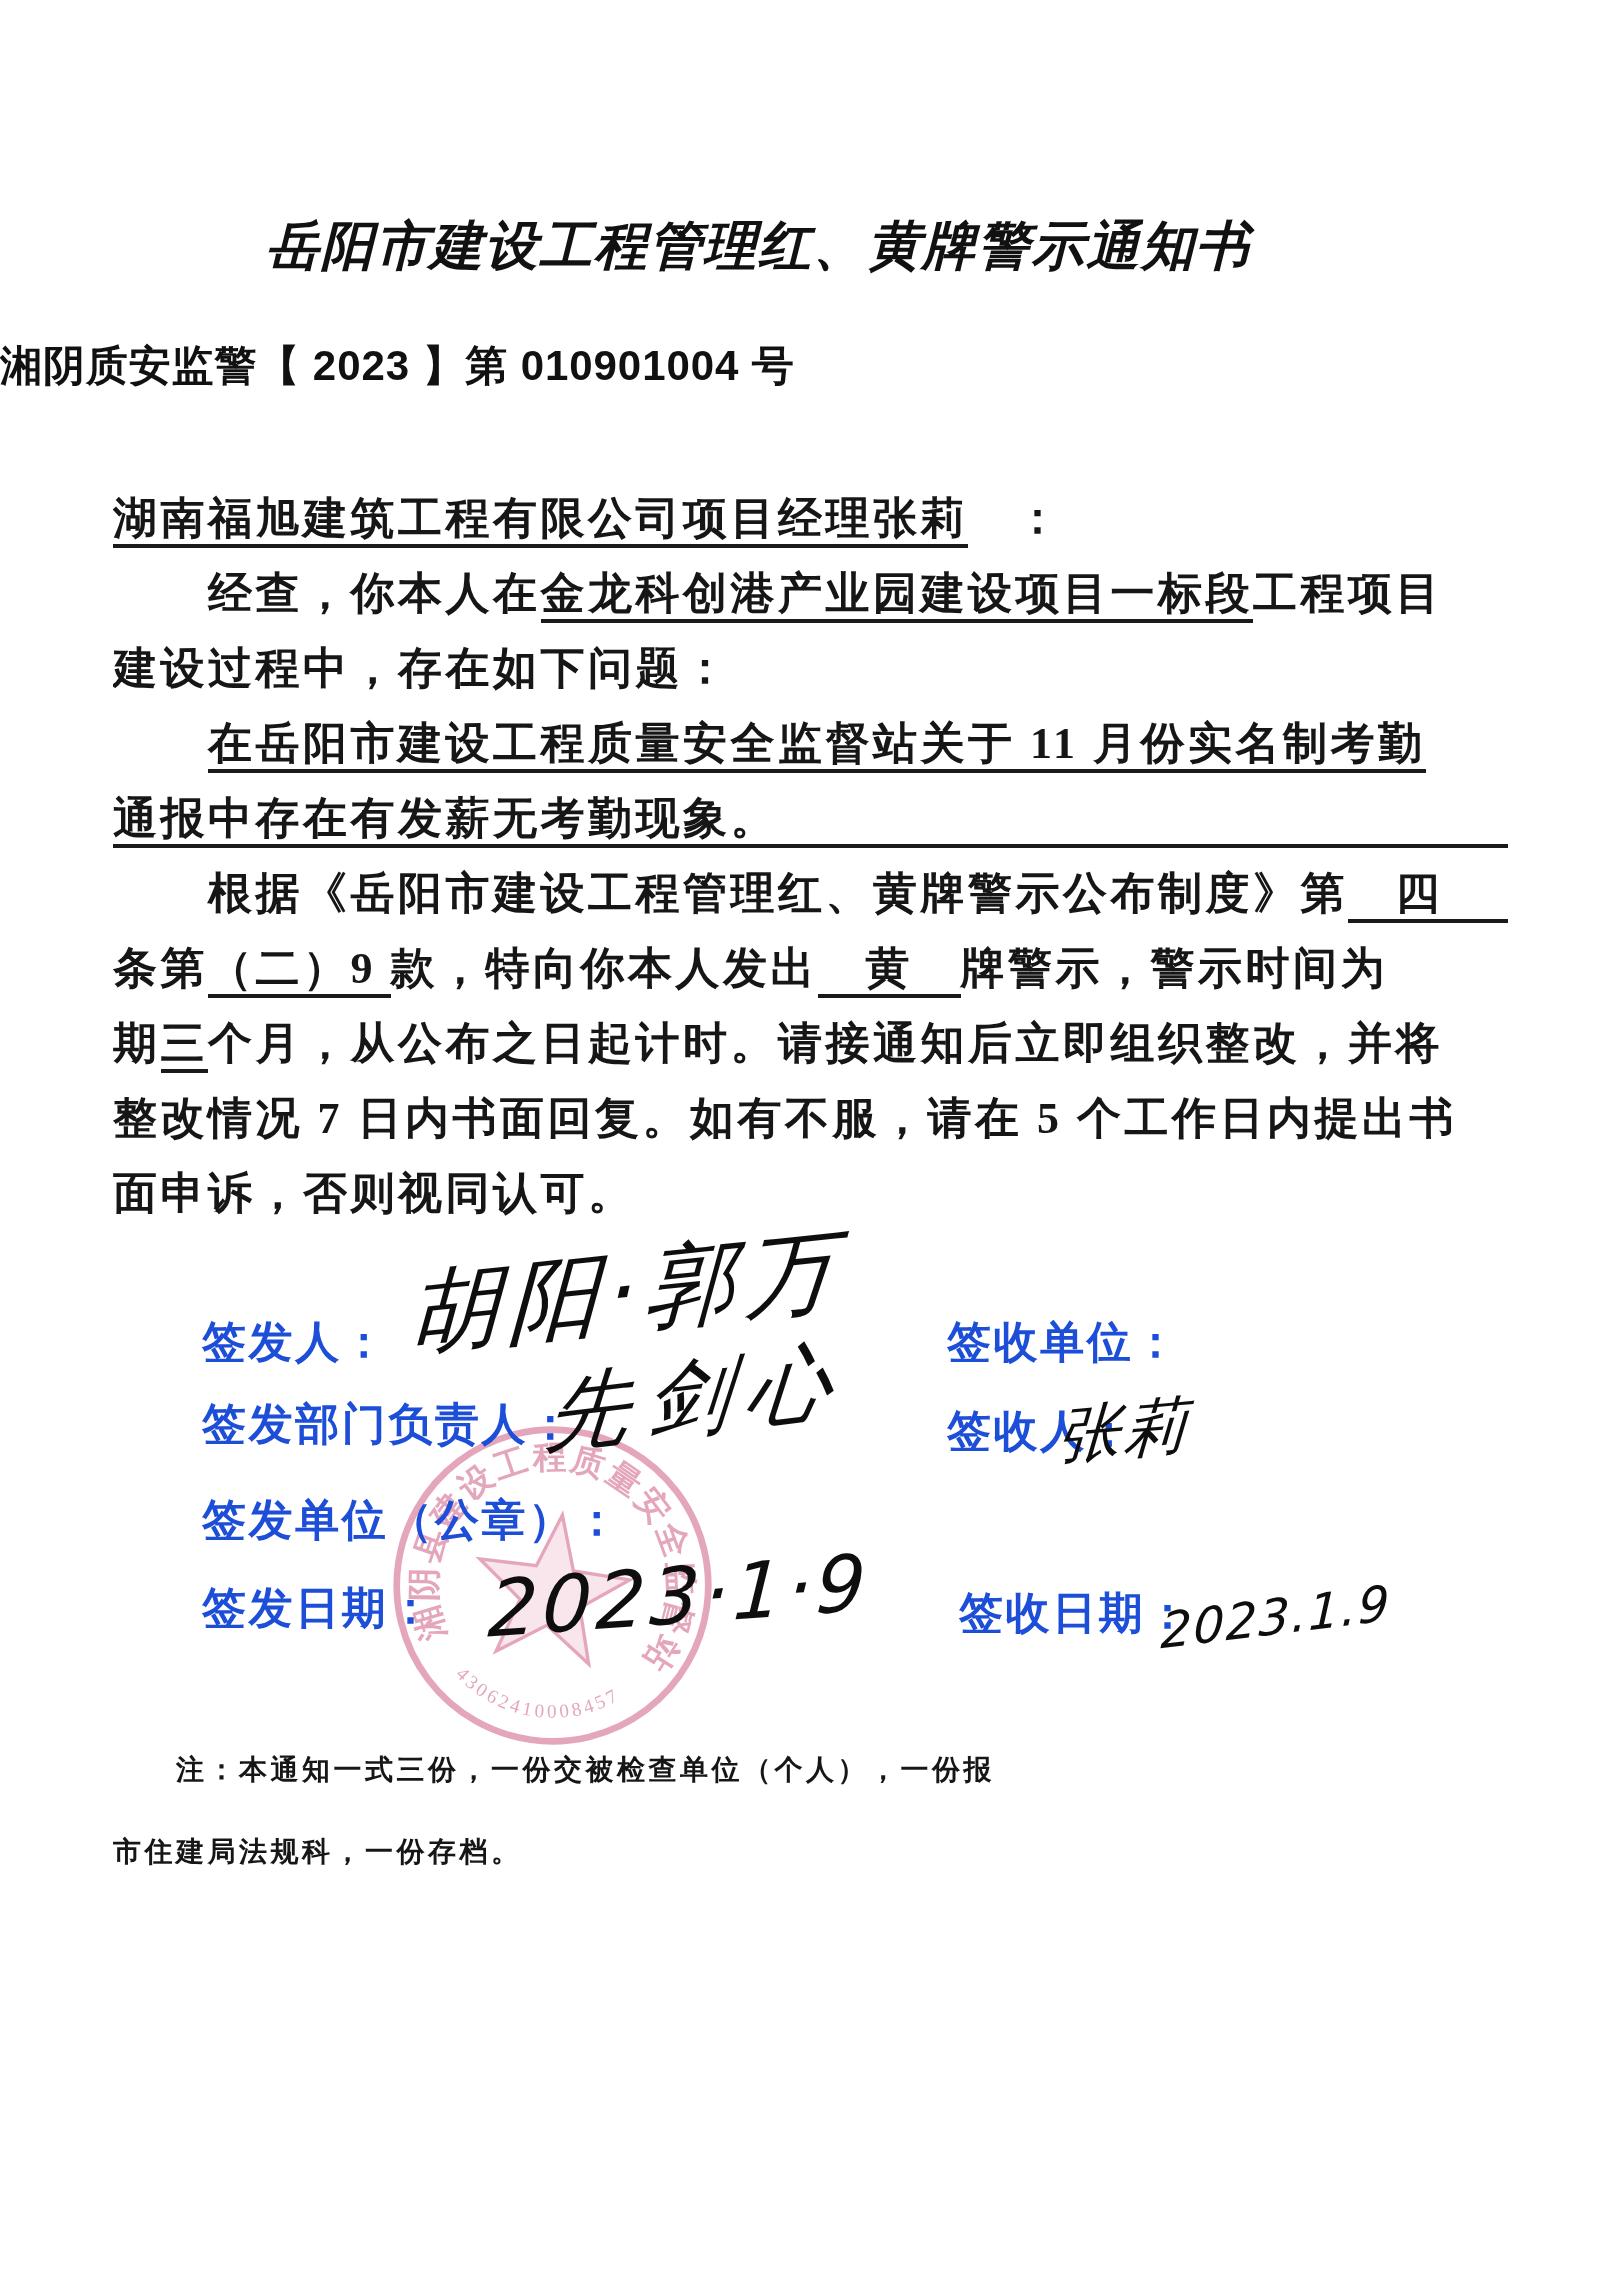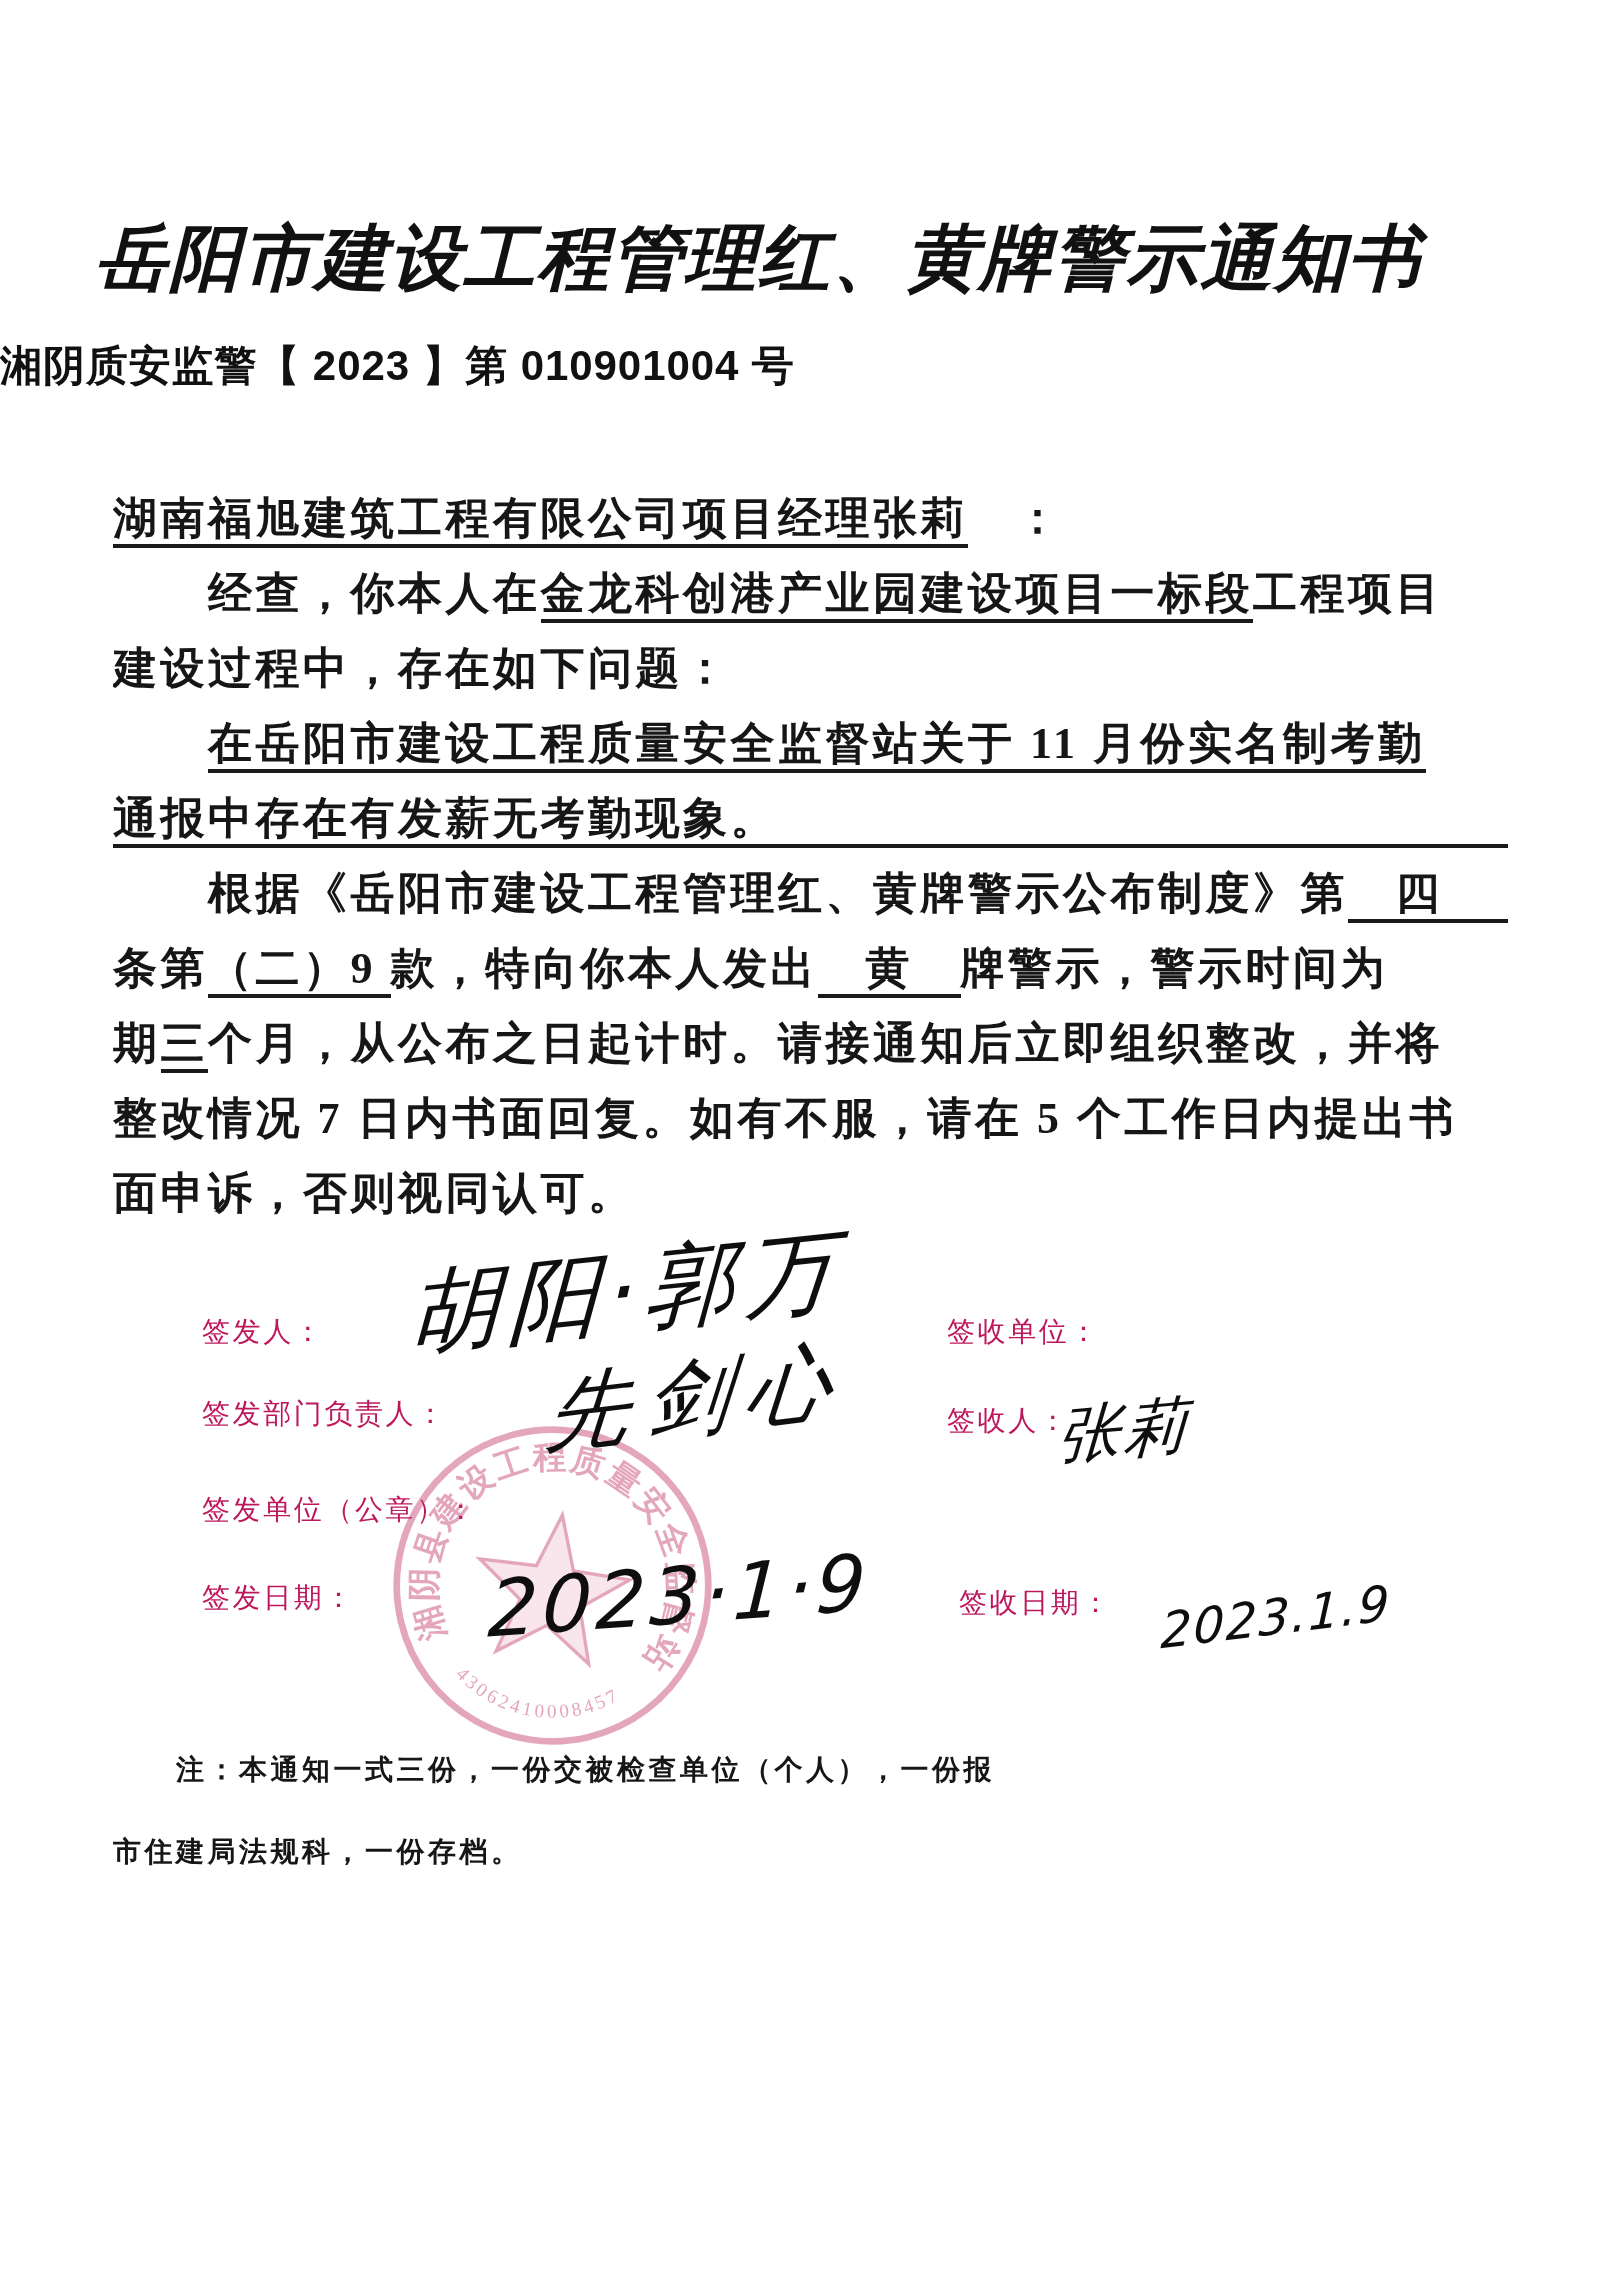--- a/index.html
+++ b/index.html
@@ -9,21 +9,21 @@
     width:1615px; height:2295px;
     background:#ffffff;
     color:#151515;
     font-family:"Liberation Serif","DejaVu Serif",serif;
     overflow:hidden;
   }
   
   .title {
     position:absolute; top:211px; left:0; right:131px;
     text-align:center;
-    font-size:72px; font-weight:700; font-style:italic;
+    font-size:53px; font-weight:700; font-style:italic;
     letter-spacing:1.7px;
     color:#111;
     padding-left:32px;
   }
   .doc-number {
     position:absolute; top:338px; left:0; right:78px;
     text-align:left;
     font-size:42px; font-weight:700;
     font-family:"Liberation Sans","DejaVu Sans",sans-serif;
     color:#111;
@@ -37,22 +37,22 @@
     color:#161616;
   }
   .line {
     height:75px; line-height:75px;
     white-space:pre; overflow:hidden;
   }
   .ul { border-bottom:4.4px solid #1a1a1a; padding-bottom:0.9px; }
   
   .sig-label {
     position:absolute;
-    font-size:28px; font-weight:400; letter-spacing:2.6px;
-    color:#be185d; white-space:pre;
+    font-size:44px; font-weight:700; letter-spacing:2.6px;
+    color:#1d4ed8; white-space:pre;
   }
   .sl1 { left:202px;  top:1313px; }
   .sl2 { left:202px;  top:1395px; }
   .sl3 { left:202px;  top:1491px; }
   .sl4 { left:202px;  top:1579px; }
   .sr1 { left:947px; top:1313px; }
   .sr2 { left:947px; top:1402px; }
   .sr3 { left:947px; top:1584px;margin-left:12px; }
   
   .hw {

